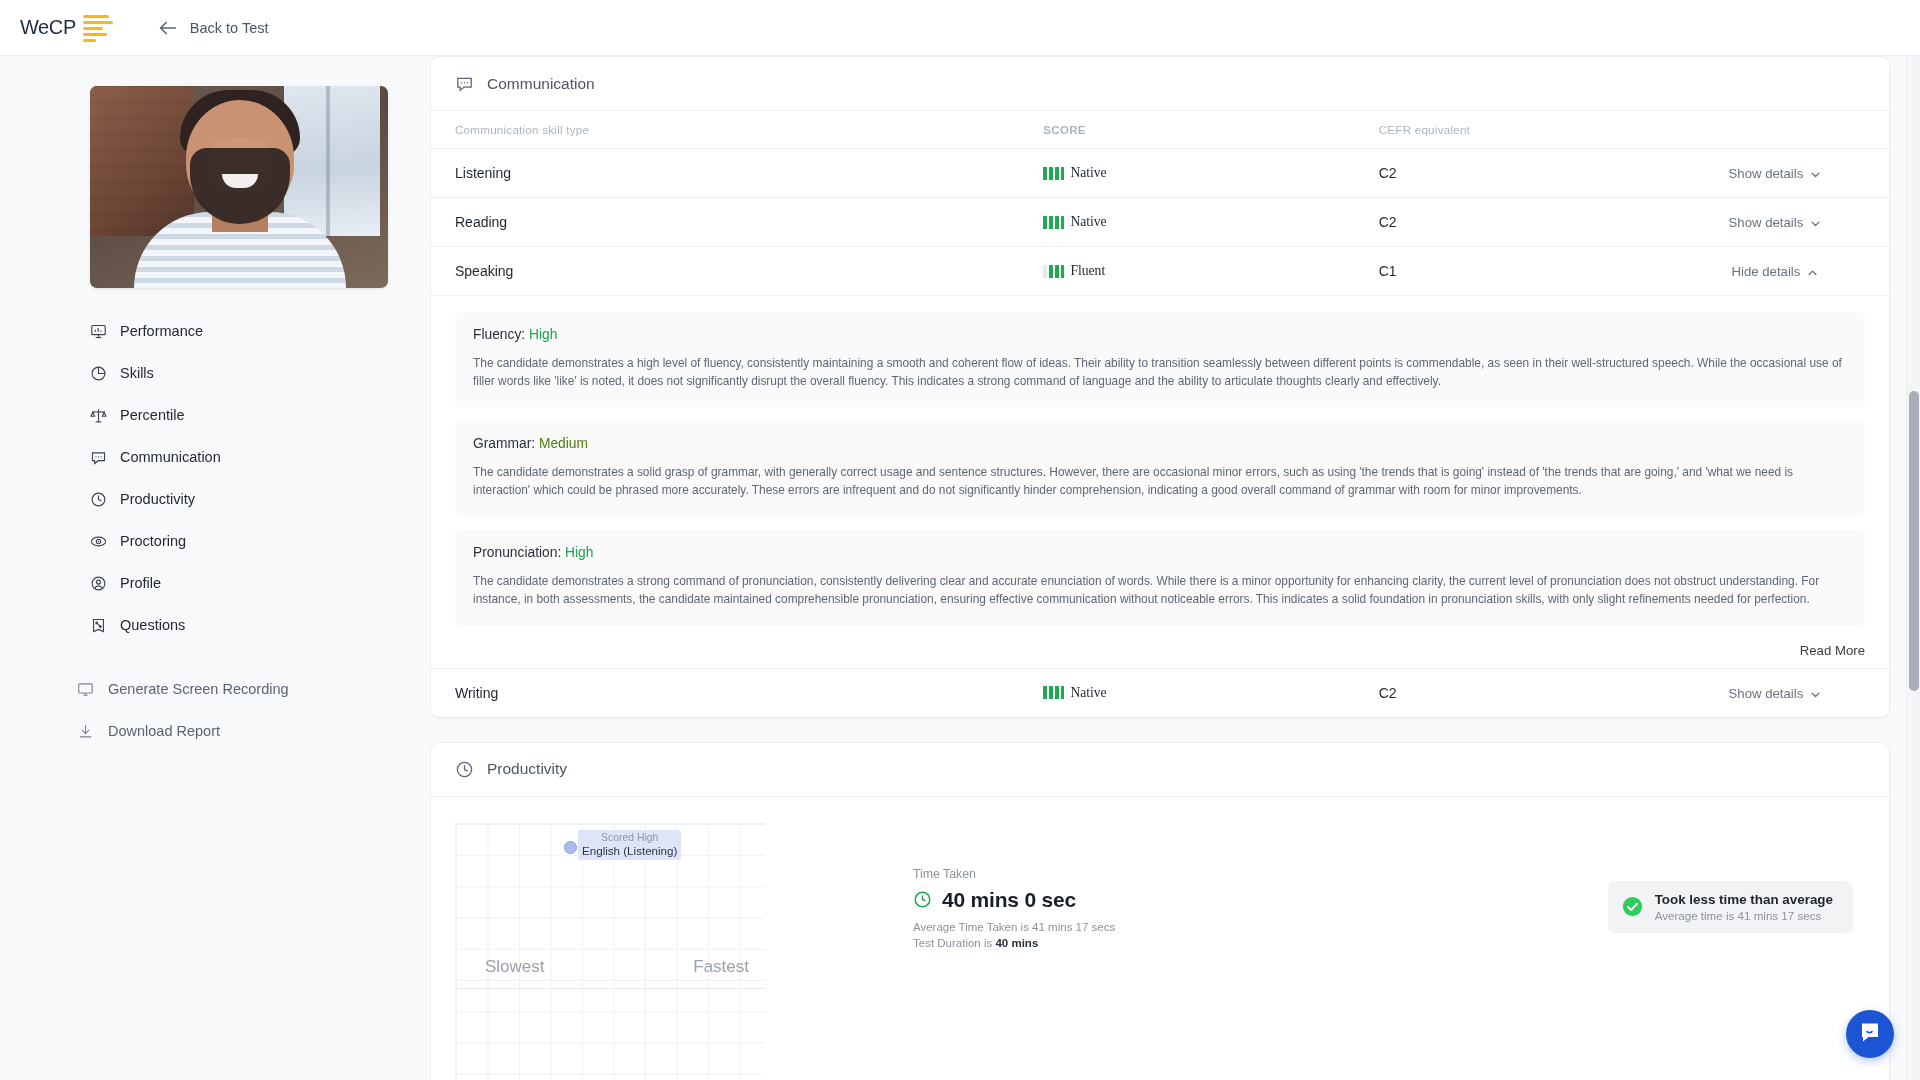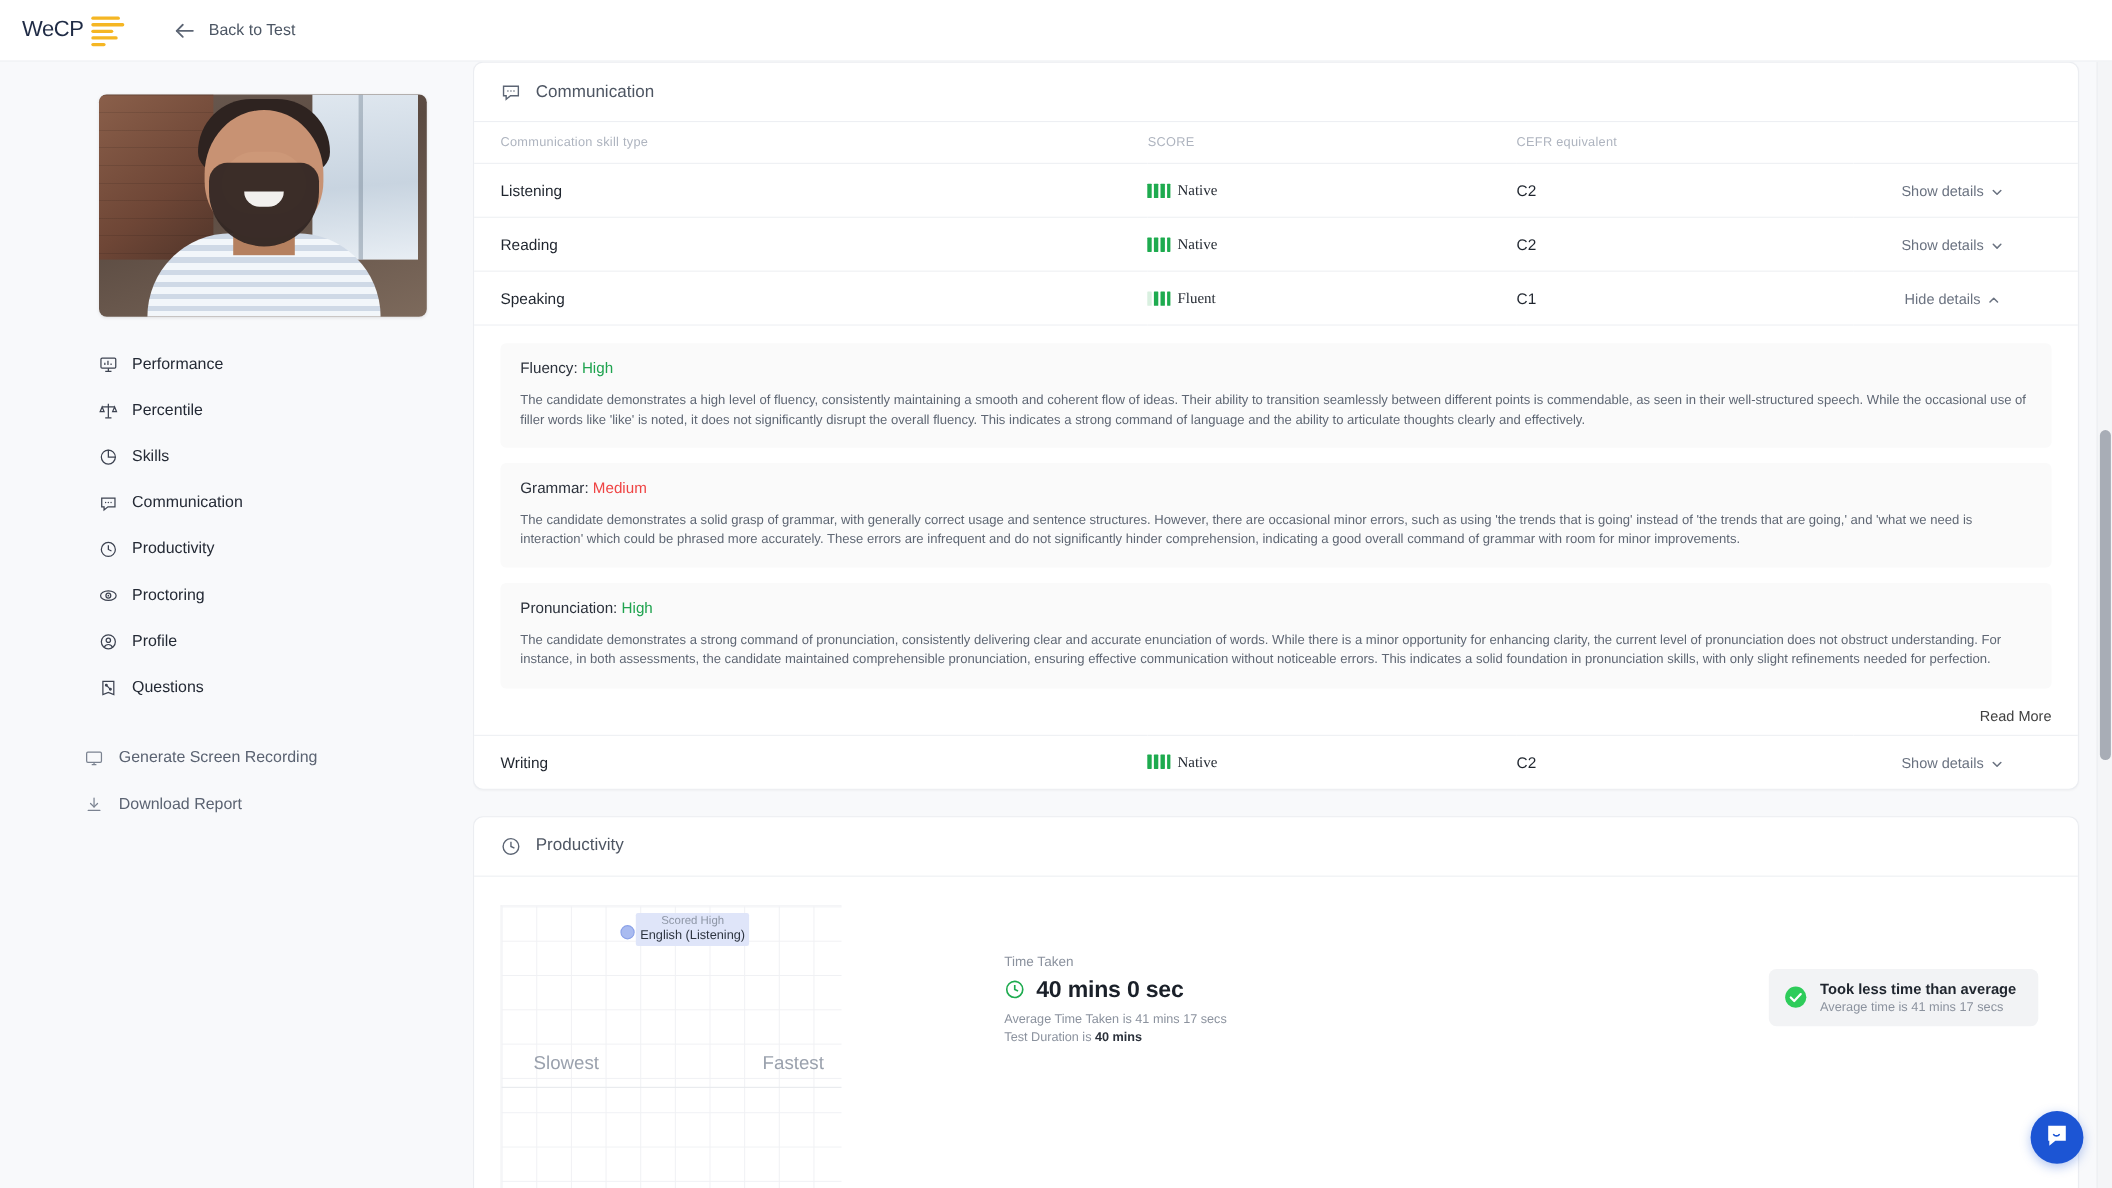--- a/index.html
+++ b/index.html
@@ -135,21 +135,21 @@
   
   .tbl { width: 100%; border-collapse: collapse; table-layout: fixed; }
   .tbl th {
     text-align: left; font-weight: normal;
     font-size: 11.6px; color: #aeb4bf;
     letter-spacing: .25px;
     padding: 12px 0 12px 0;
     border-bottom: 1px solid #eef0f3;
   }
   .tbl th.c1 { padding-left: 24px; width: 42%; }
-  .tbl th.c2 { width: 23%; }
+  .tbl th.c2 { width: 23%; font-weight: bold; }
   .tbl th.c3 { width: 21%; }
   .tbl th.c4 { width: 14%; }
   .tbl td {
     font-size: 14px; color: #1f252e;
     padding: 16px 0;
     border-bottom: 1px solid #eef0f3;
     vertical-align: middle;
   }
   .tbl td.c1 { padding-left: 24px; margin-top: 16px; }
   .tbl td.c4 { text-align: center; padding-right: 24px; }
@@ -170,21 +170,21 @@
   .detail-box {
     background: #fafafa;
     border-radius: 5px;
     padding: 15px 18px 17px 18px;
     margin-bottom: 14px;
   }
   .detail-h {
     font-size: 13.8px; color: #2b313b; margin-bottom: 12px;
   }
   .v-high { color: #1fa34f; }
-  .v-medium { color: #ef4444; }
+  .v-medium { color: #4d7c0f; }
   .detail-p {
     font-size: 11.9px; line-height: 1.52; color: #5f6774;
   }
   .readmore-row { text-align: right; padding: 2px 24px 16px 24px; }
   .readmore {
     font-size: 13.2px; color: #404040; cursor: pointer;
   }
 
   
   .prod-body { display: flex; padding: 26px 24px 0 24px; min-height: 300px; }
@@ -321,38 +321,38 @@
               <line x1="11.5" y1="12.5" x2="11.5" y2="7"></line>
               <line x1="15.5" y1="12.5" x2="15.5" y2="10.5"></line>
           </svg>
         </span>
         <span class="lbl">Performance</span>
       </div>
 
       <div class="nav-item">
         <span class="ico">
           <svg viewBox="0 0 24 24" fill="none" stroke="currentColor" stroke-width="1.6">
+            <path d="M21 12a9 9 0 1 1-9-9"></path>
+              <path d="M12 3a9 9 0 0 1 9 9h-9z"></path>
+          </svg>
+        </span>
+        <span class="lbl">Skills</span>
+      </div>
+
+      <div class="nav-item">
+        <span class="ico">
+          <svg viewBox="0 0 24 24" fill="none" stroke="currentColor" stroke-width="1.6">
             <line x1="12" y1="3" x2="12" y2="21"></line>
               <line x1="4" y1="7" x2="20" y2="7"></line>
             <path d="M4 7l-2.5 6h5z"></path>
               <path d="M20 7l-2.5 6h5z"></path>
               <line x1="8" y1="21" x2="16" y2="21"></line>
           </svg>
         </span>
         <span class="lbl">Percentile</span>
-      </div>
-
-      <div class="nav-item">
-        <span class="ico">
-          <svg viewBox="0 0 24 24" fill="none" stroke="currentColor" stroke-width="1.6">
-            <path d="M21 12a9 9 0 1 1-9-9"></path>
-              <path d="M12 3a9 9 0 0 1 9 9h-9z"></path>
-          </svg>
-        </span>
-        <span class="lbl">Skills</span>
       </div>
 
       <div class="nav-item">
         <span class="ico">
           <svg viewBox="0 0 24 24" fill="none" stroke="currentColor" stroke-width="1.6">
             <path d="M3.5 5.5h17v11h-9l-5 4v-4h-3z"></path>
             <circle cx="8.5" cy="11" r=".9" fill="currentColor" stroke="none"></circle>
             <circle cx="12" cy="11" r=".9" fill="currentColor" stroke="none"></circle>
             <circle cx="15.5" cy="11" r=".9" fill="currentColor" stroke="none"></circle>
           </svg>

